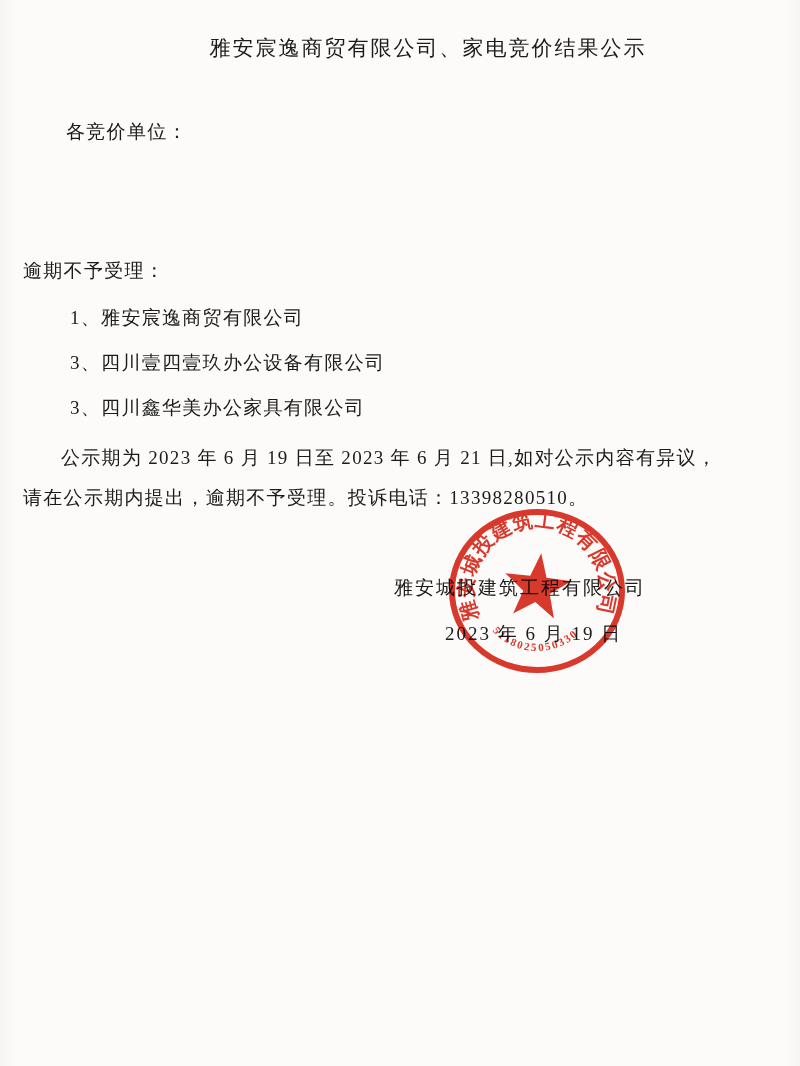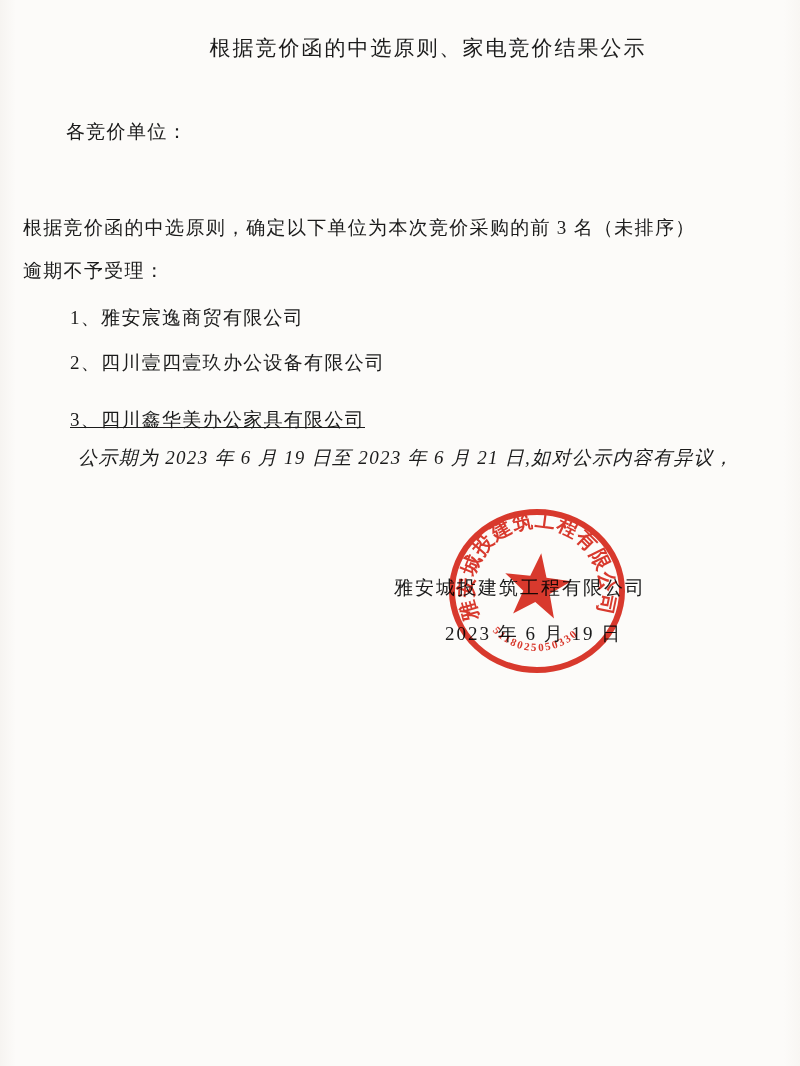--- a/index.html
+++ b/index.html
@@ -41,32 +41,32 @@
     font-weight:bold;
   }
   .seal .arc-name{font-size:20px;letter-spacing:1px;}
   .seal .arc-code{font-size:11px;letter-spacing:1.5px;}
 </style>
 </head>
 <body>
 
 <div class="page">
 
-  <div class="line title">根据竞价函的中选原则、家电竞价结果公示</div>
+  <div class="line title">雅安宸逸商贸有限公司、家电竞价结果公示</div>
 
   <div class="line" style="top:119px;left:66px;">各竞价单位：</div>
 
-  <div class="line" style="top:215px;left:23px;">根据竞价函的中选原则，确定以下单位为本次竞价采购的前 3 名（未排序）</div>
   <div class="line" style="top:258px;left:23px;">逾期不予受理：</div>
 
   <div class="line" style="top:305px;left:70px;">1、雅安宸逸商贸有限公司</div>
-  <div class="line" style="top:350px;left:70px;">2、四川壹四壹玖办公设备有限公司</div>
-  <div class="line" style="top:407px;left:70px;text-decoration:underline;">3、四川鑫华美办公家具有限公司</div>
+  <div class="line" style="top:350px;left:70px;">3、四川壹四壹玖办公设备有限公司</div>
+  <div class="line" style="top:395px;left:70px;">3、四川鑫华美办公家具有限公司</div>
 
-  <div class="line" style="top:445px;left:78px;font-style:italic;">公示期为 2023 年 6 月 19 日至 2023 年 6 月 21 日,如对公示内容有异议，</div>
+  <div class="line" style="top:445px;left:61px;">公示期为 2023 年 6 月 19 日至 2023 年 6 月 21 日,如对公示内容有异议，</div>
+  <div class="line" style="top:485px;left:23px;">请在公示期内提出，逾期不予受理。投诉电话：13398280510。</div>
 
   <div class="line sig" style="top:575px;left:394px;">雅安城投建筑工程有限公司</div>
   <div class="line sig" style="top:621px;left:445px;">2023 年 6 月 19 日</div>
 
   <svg class="seal" viewBox="0 0 182 170" aria-hidden="true">
     <ellipse cx="91" cy="85" rx="85" ry="79" fill="none" stroke="#d92b1e" stroke-width="6"></ellipse>
     <polygon points="91,47 99.2,70.7 124.3,71.2 104.3,86.3 111.6,110.3 91,96 70.4,110.3 77.7,86.3 57.7,71.2 82.8,70.7" transform="rotate(7 91 82)" fill="#d92b1e"></polygon>
     <defs>
       <path id="sealNameArc" d="M 33,112.1 A 64,64 0 1 1 149,112.1" fill="none"></path>
       <path id="sealCodeArc" d="M 45,123.6 A 60,60 0 0 0 137,123.6" fill="none"></path>

